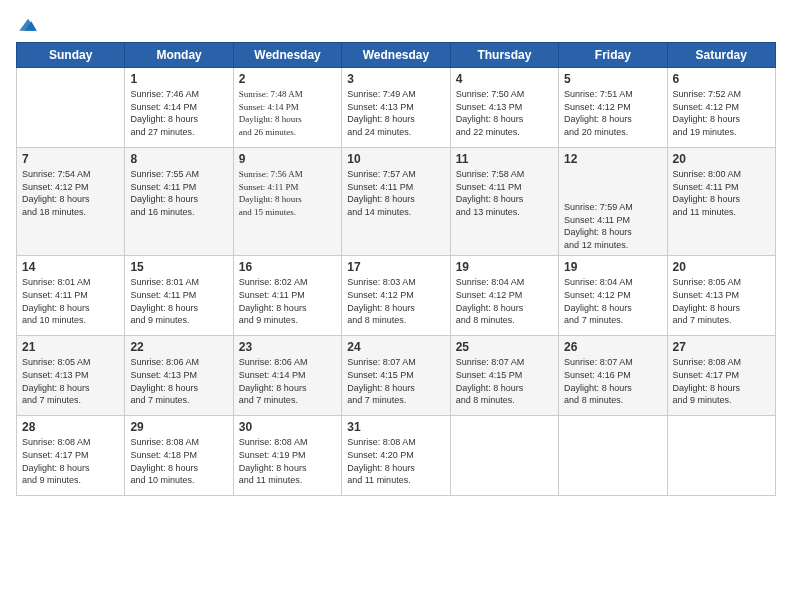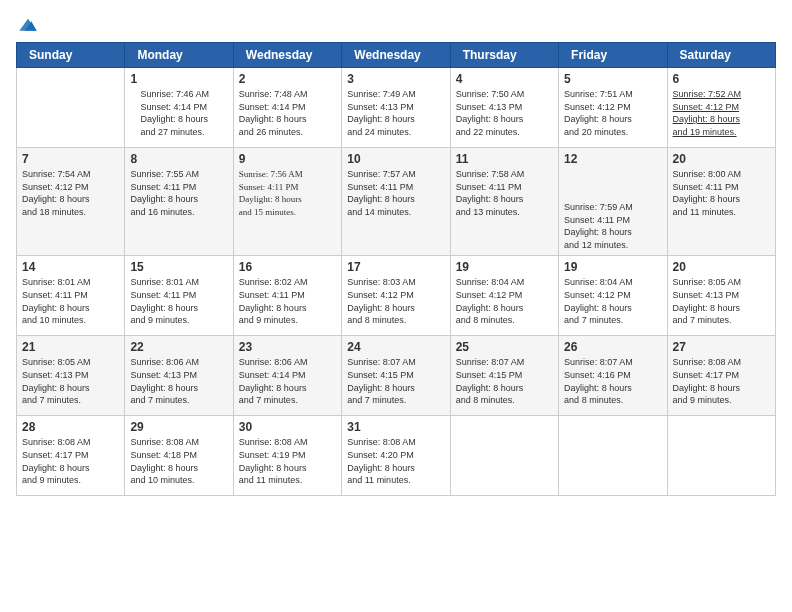--- a/index.html
+++ b/index.html
@@ -67,22 +67,22 @@
     table {
       width: 100%;
       border-collapse: collapse;
       table-layout: fixed;
     }
     thead tr th {
       background-color: #2962a8;
       color: white;
       font-size: 12px;
       font-weight: bold;
-      padding: 5px 12px;
-      text-align: left;
+      padding: 5px 3px;
+      text-align: center;
       border: 1px solid #1a4e8f;
     }
     tbody tr td {
       border: 1px solid #ccc;
       vertical-align: top;
       padding: 4px 5px;
       font-size: 9.5px;
       color: #333;
       height: 80px;
     }
@@ -141,28 +141,28 @@
           <th>Thursday</th>
           <th>Friday</th>
           <th>Saturday</th>
         </tr>
     </thead>
     <tbody id="calendar-body">
     <tr>
           <td class="empty-cell"></td>
           <td>
             <span class="day-num">1</span>
-            <div class="day-info" style="white-space: pre-line; margin-left: 10px;">Sunrise: 7:46 AM
+            <div class="day-info" style="white-space: pre-line;">Sunrise: 7:46 AM
 Sunset: 4:14 PM
 Daylight: 8 hours
 and 27 minutes.</div>
           </td>
           <td>
             <span class="day-num">2</span>
-            <div class="day-info" style="white-space: pre-line;">Sunrise: 7:48 AM
+            <div class="day-info" style="white-space: pre-line; font-family: Liberation Serif, serif;">Sunrise: 7:48 AM
 Sunset: 4:14 PM
 Daylight: 8 hours
 and 26 minutes.</div>
           </td>
           <td>
             <span class="day-num">3</span>
             <div class="day-info" style="white-space: pre-line;">Sunrise: 7:49 AM
 Sunset: 4:13 PM
 Daylight: 8 hours
 and 24 minutes.</div>
@@ -176,21 +176,21 @@
           </td>
           <td>
             <span class="day-num">5</span>
             <div class="day-info" style="white-space: pre-line;">Sunrise: 7:51 AM
 Sunset: 4:12 PM
 Daylight: 8 hours
 and 20 minutes.</div>
           </td>
           <td>
             <span class="day-num">6</span>
-            <div class="day-info" style="white-space: pre-line; text-decoration: underline;">Sunrise: 7:52 AM
+            <div class="day-info" style="white-space: pre-line;">Sunrise: 7:52 AM
 Sunset: 4:12 PM
 Daylight: 8 hours
 and 19 minutes.</div>
           </td>
         </tr>
         <tr>
           <td>
             <span class="day-num">7</span>
             <div class="day-info" style="white-space: pre-line;">Sunrise: 7:54 AM
 Sunset: 4:12 PM

